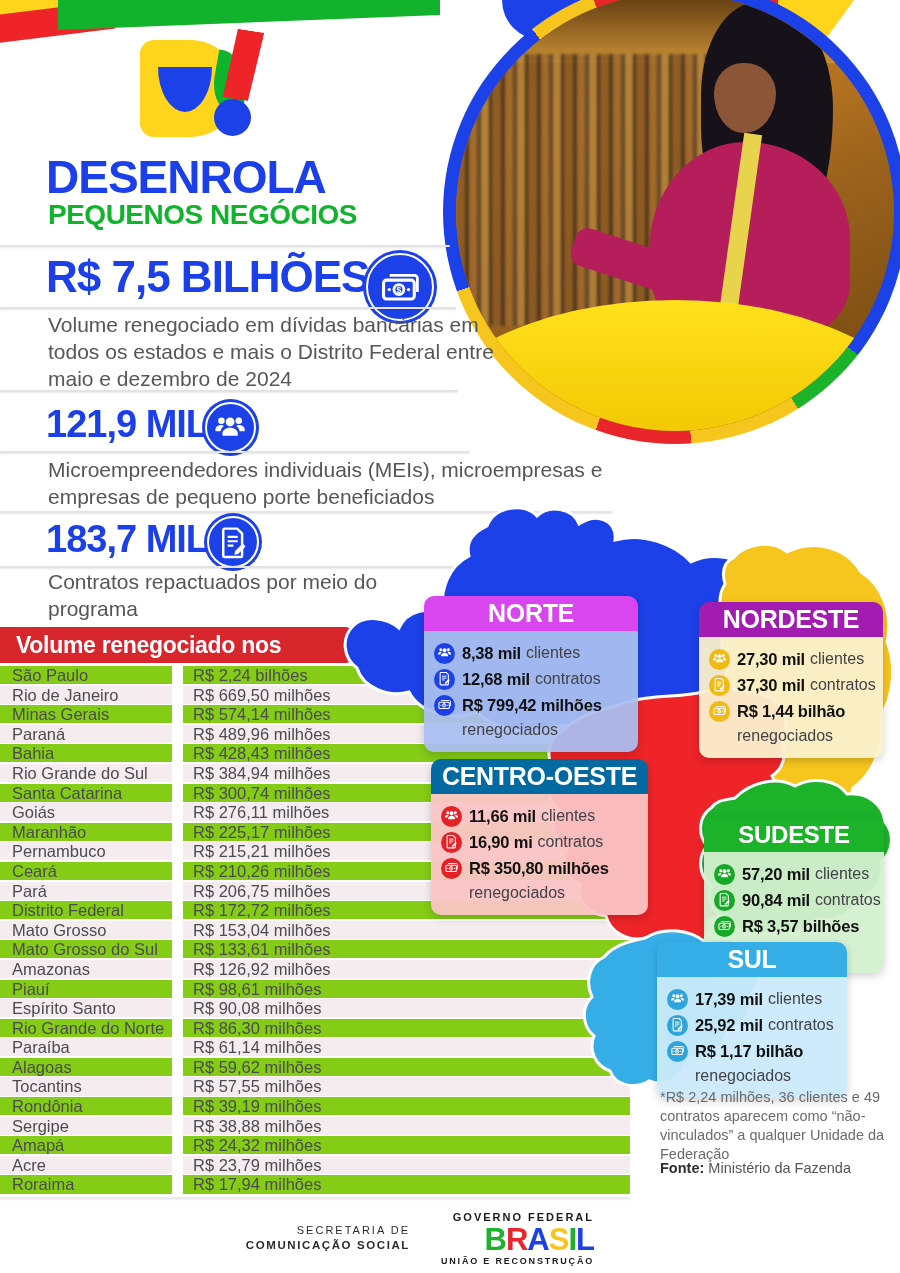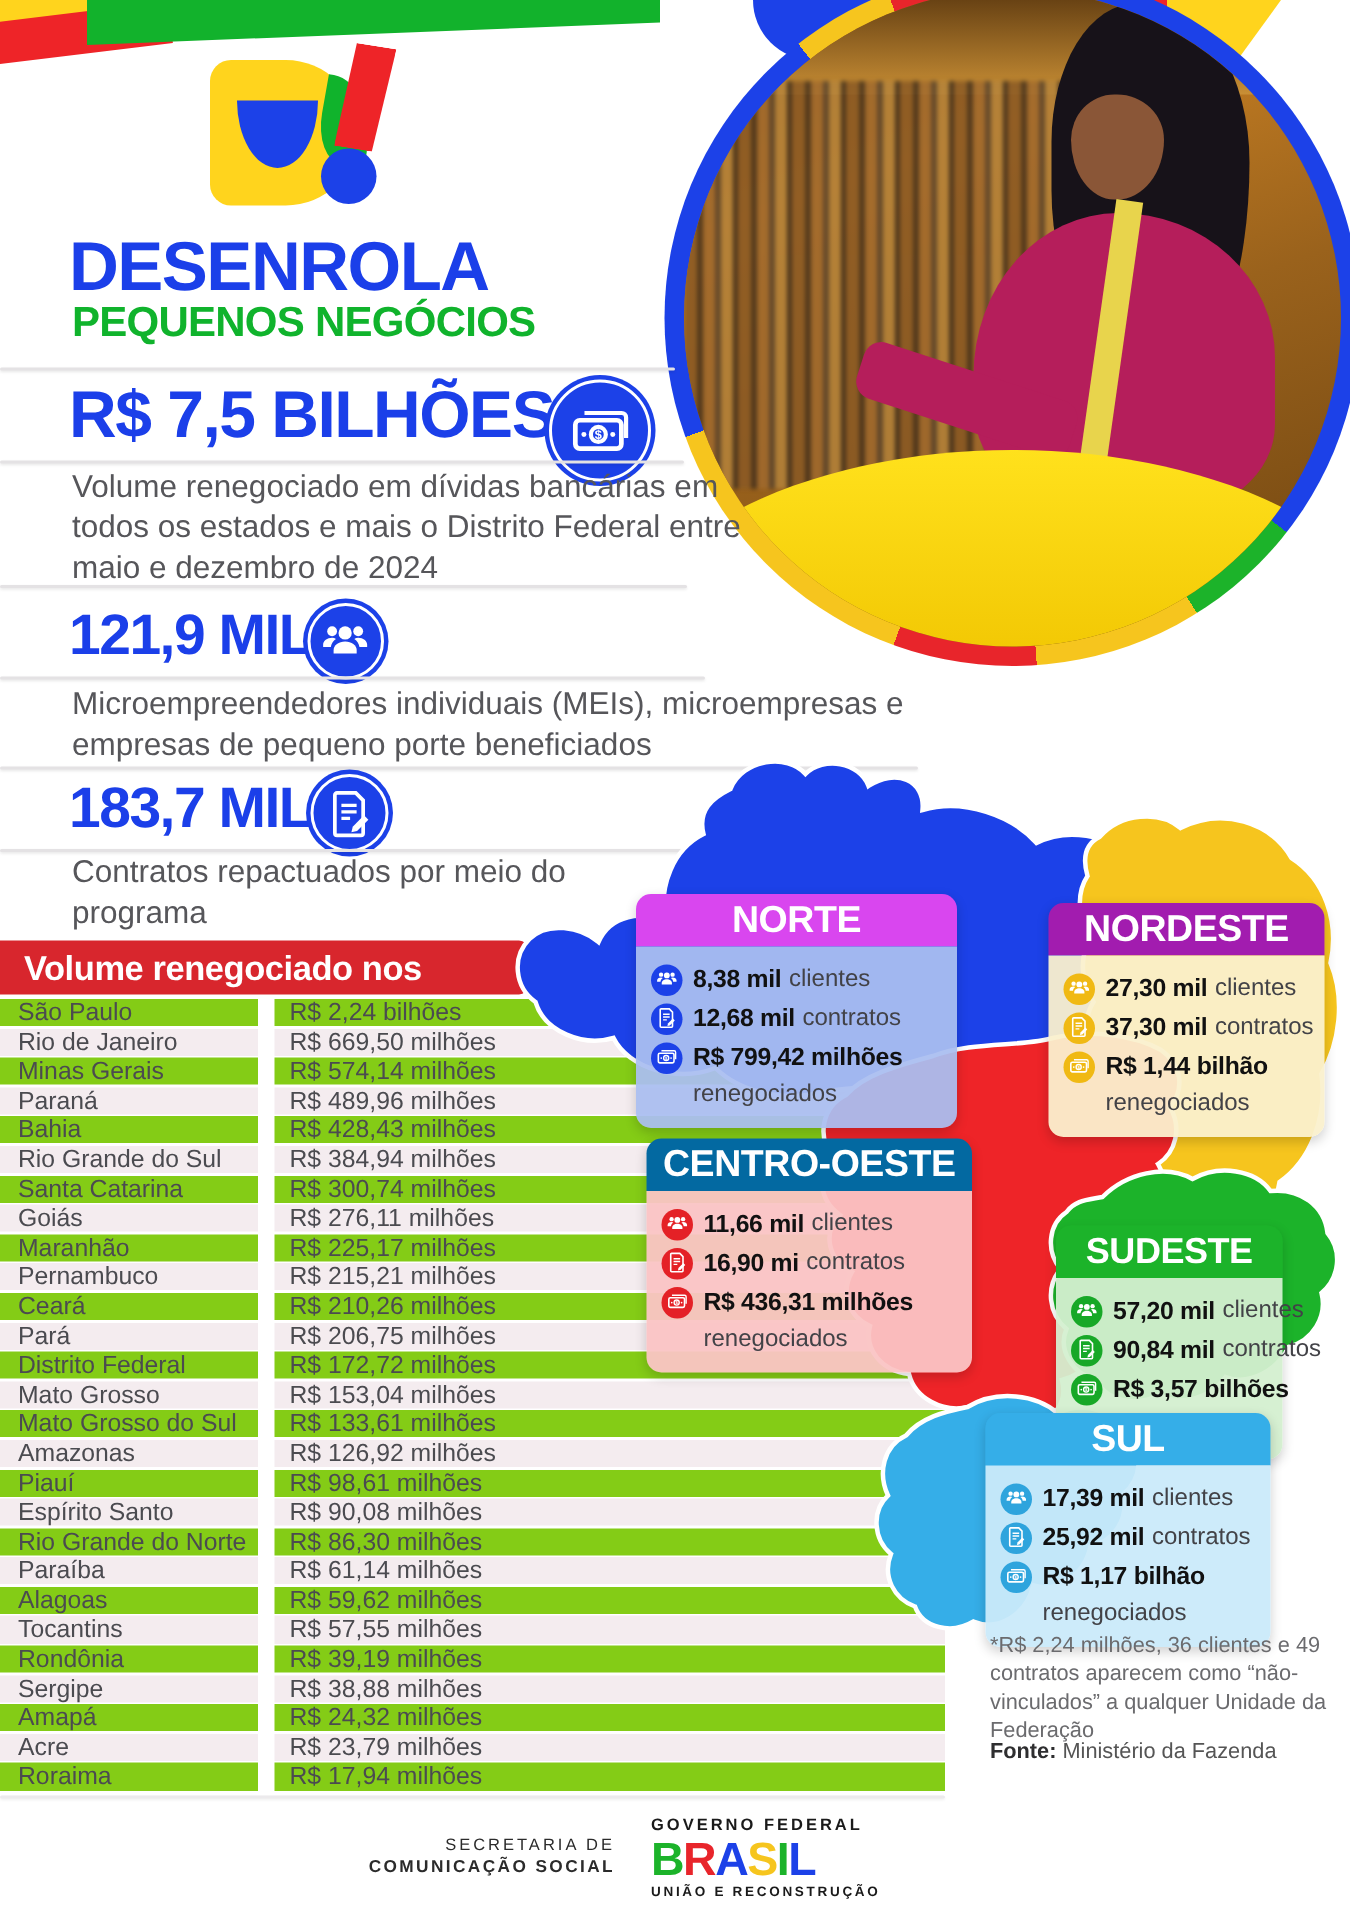--- a/index.html
+++ b/index.html
@@ -84,37 +84,37 @@
   .rbox-norte .rbody{background:rgba(170,190,240,.94);}
   .rbox-norte .ricon{background:#1c41e8;}
   .rbox-nordeste{left:699px;top:602px;width:184px;}
   .rbox-nordeste .rtitle{background:#a21caf;}
   .rbox-nordeste .rbody{background:rgba(250,240,205,.95);}
   .rbox-nordeste .ricon{background:#f0b913;}
   .rbox-co{left:431px;top:759px;width:217px;}
   .rbox-co .rtitle{background:#0369a1;}
   .rbox-co .rbody{background:rgba(250,196,196,.95);}
   .rbox-co .ricon{background:#e42126;}
-  .rbox-sudeste{left:704px;top:817px;width:151px;}
+  .rbox-sudeste{left:704px;top:817px;width:180px;}
   .rbox-sudeste .rtitle{background:#1cb32a;font-size:24px;}
   .rbox-sudeste .rbody{background:rgba(212,239,208,.95);}
   .rbox-sudeste .ricon{background:#17a827;}
   .rbox-sul{left:657px;top:942px;width:190px;}
   .rbox-sul .rtitle{background:#35aee8;}
   .rbox-sul .rbody{background:rgba(202,234,250,.95);}
   .rbox-sul .ricon{background:#2ea4dd;}
   
   .footnote{left:660px;top:1088px;width:230px;font-size:14.5px;color:#6b6b6e;line-height:19px;}
   .source{left:660px;top:1160px;width:230px;font-size:14.5px;color:#555;}
   .source b{color:#2e2e30;}
   
   .secretaria{left:150px;top:1224px;width:260px;text-align:right;color:#2b2b2b;}
   .secretaria .l1{font-size:11px;letter-spacing:2px;}
   .secretaria .l2{font-size:11.5px;font-weight:700;letter-spacing:1.6px;margin-top:3px;}
-  .gov-logo{left:434px;top:1211px;width:160px;text-align:left;}
+  .gov-logo{left:434px;top:1211px;width:160px;text-align:right;}
   .gov-logo .gov{font-size:11px;font-weight:700;letter-spacing:2px;color:#1a1a1a;}
   .gov-logo .brand{font-size:31px;font-weight:800;letter-spacing:-1px;line-height:33px;}
   .gov-logo .tag{font-size:9px;font-weight:700;letter-spacing:1.8px;color:#1a1a1a;}
   
   .logo{left:140px;top:38px;width:130px;height:106px;}
   .logo div{position:absolute;}
   .logo-yellow{left:0;top:2px;width:99px;height:97px;background:#ffd41d;border-radius:15px 52px 52px 15px;z-index:1;}
   .logo-bluesemi{left:18px;top:29px;width:54px;height:45px;background:#1c41e8;border-radius:0 0 50% 50%/0 0 100% 100%;z-index:2;}
   .logo-green{left:74px;top:14px;width:34px;height:58px;background:#10b32c;border-radius:0 90% 0 55%;transform:rotate(10deg);z-index:1;}
   .logo-red{left:88px;top:-8px;width:31px;height:70px;background:#ee2428;transform:rotate(9deg);
@@ -424,21 +424,21 @@
         </span>
       <span class="rnum">16,90 mi</span>
       <span class="rlabel">contratos</span>
     </div>
     <div class="rline">
       <span class="ricon">
           <svg viewBox="0 0 24 24">
             <use href="#sym-money"></use>
           </svg>
         </span>
-      <span class="rnum">R$ 436,31 milhões</span>
+      <span class="rnum">R$ 350,80 milhões</span>
     </div>
     <div class="rline rline-indent">
       <span class="rlabel">renegociados</span>
     </div>
   </div>
 </div>
 
 <div class="abs rbox rbox-sudeste">
   <div class="rtitle">SUDESTE</div>
   <div class="rbody">

